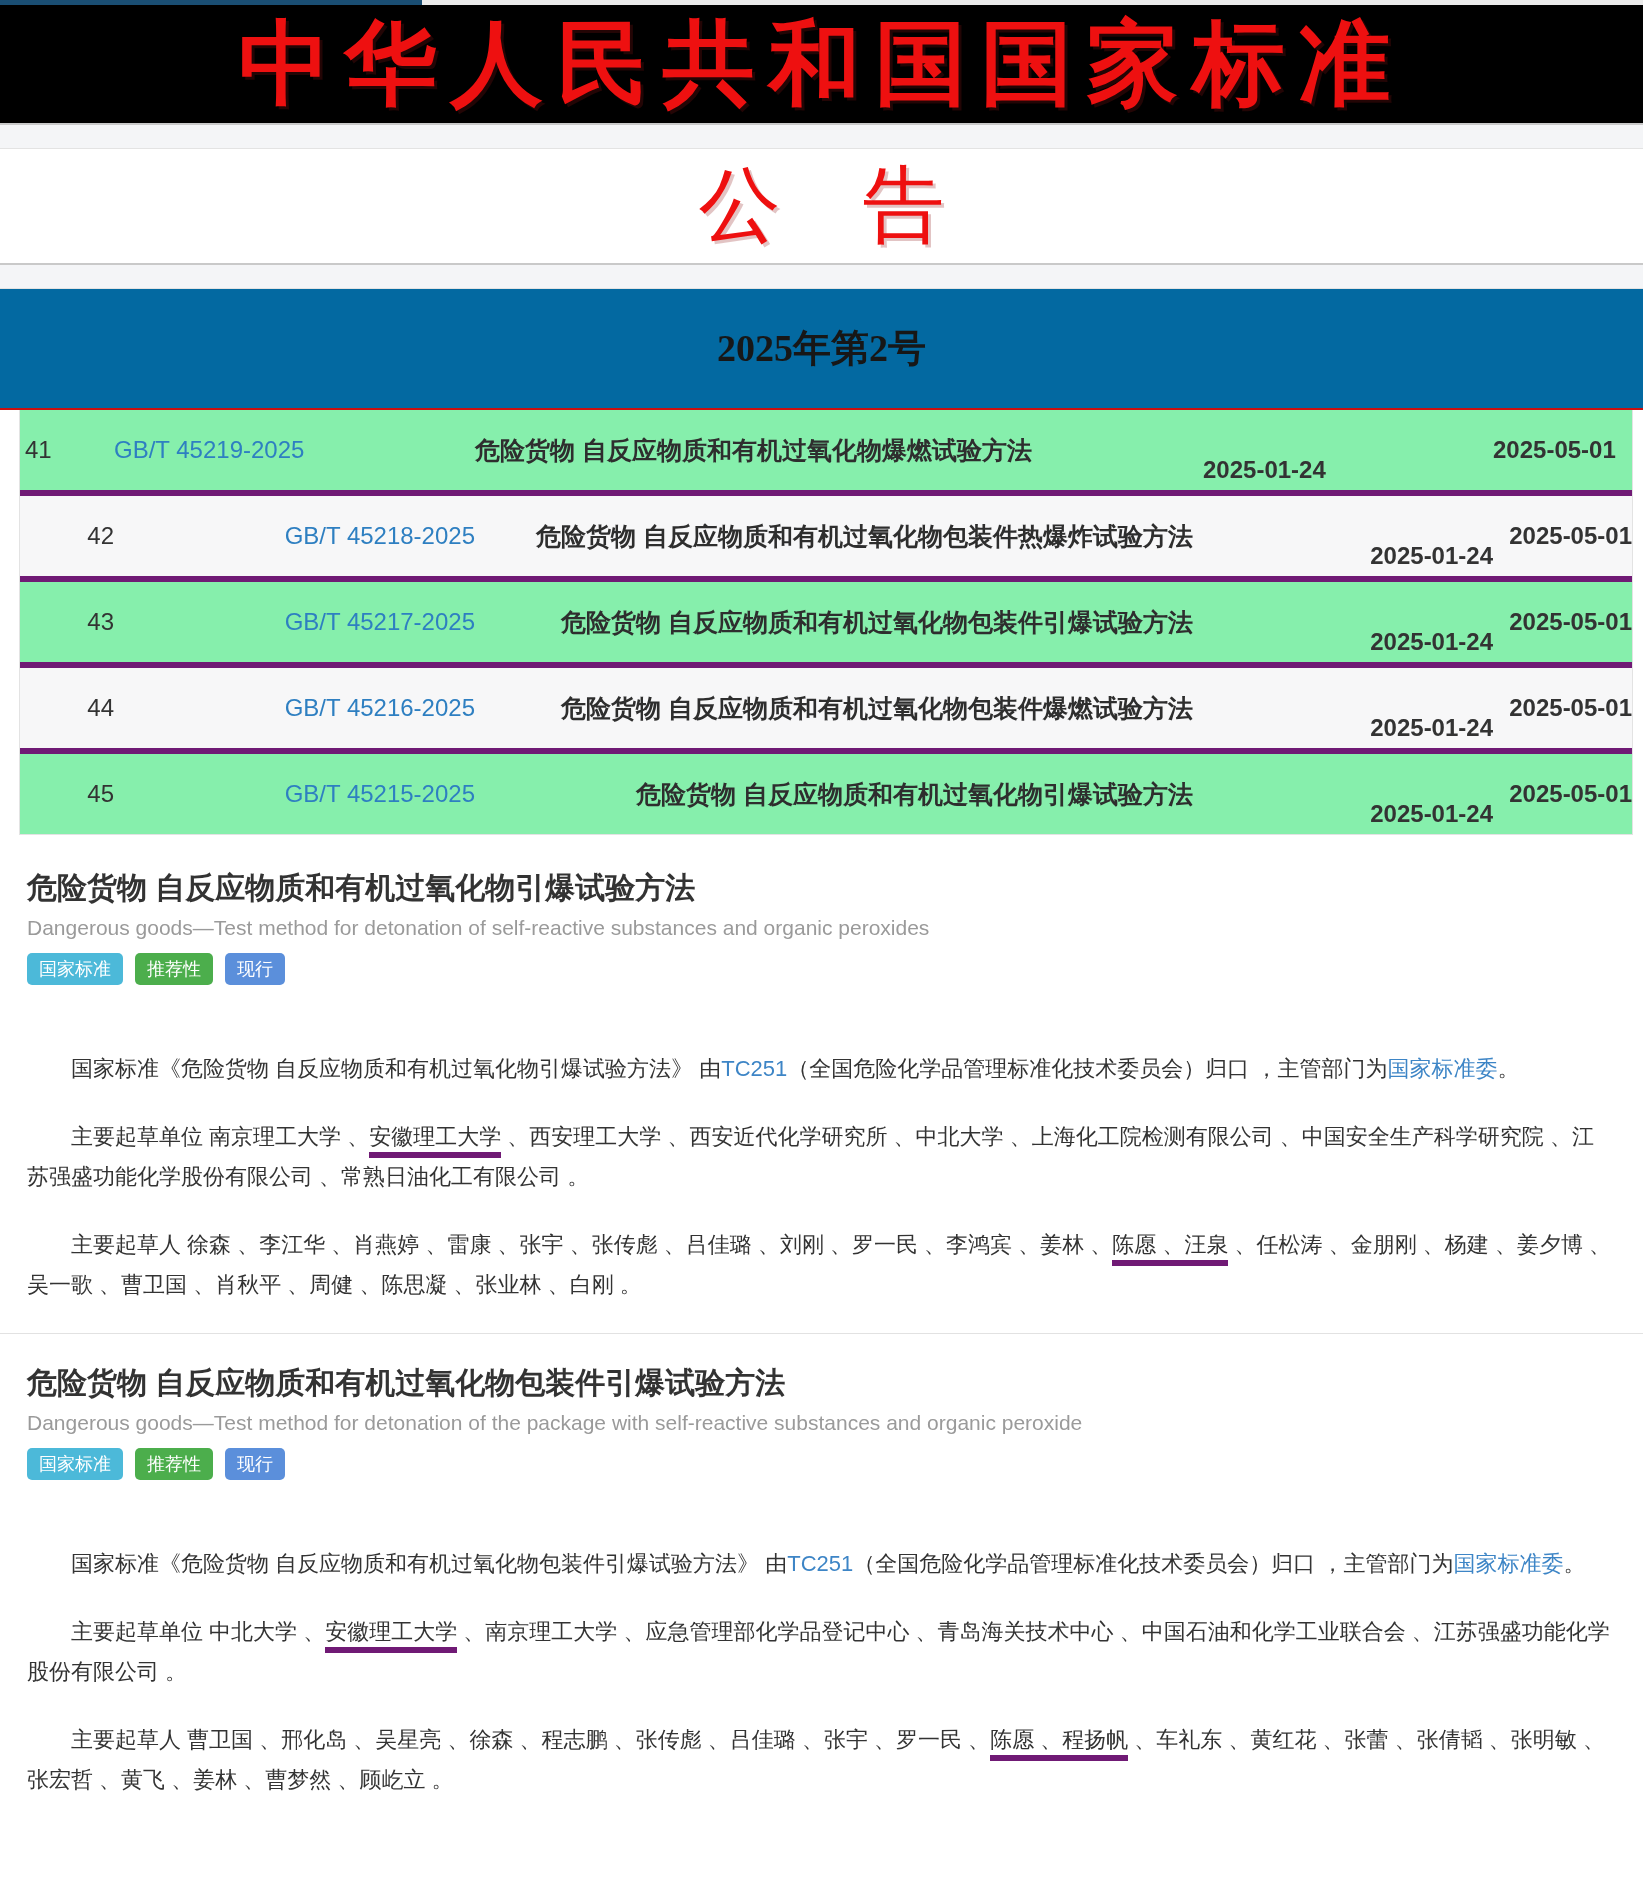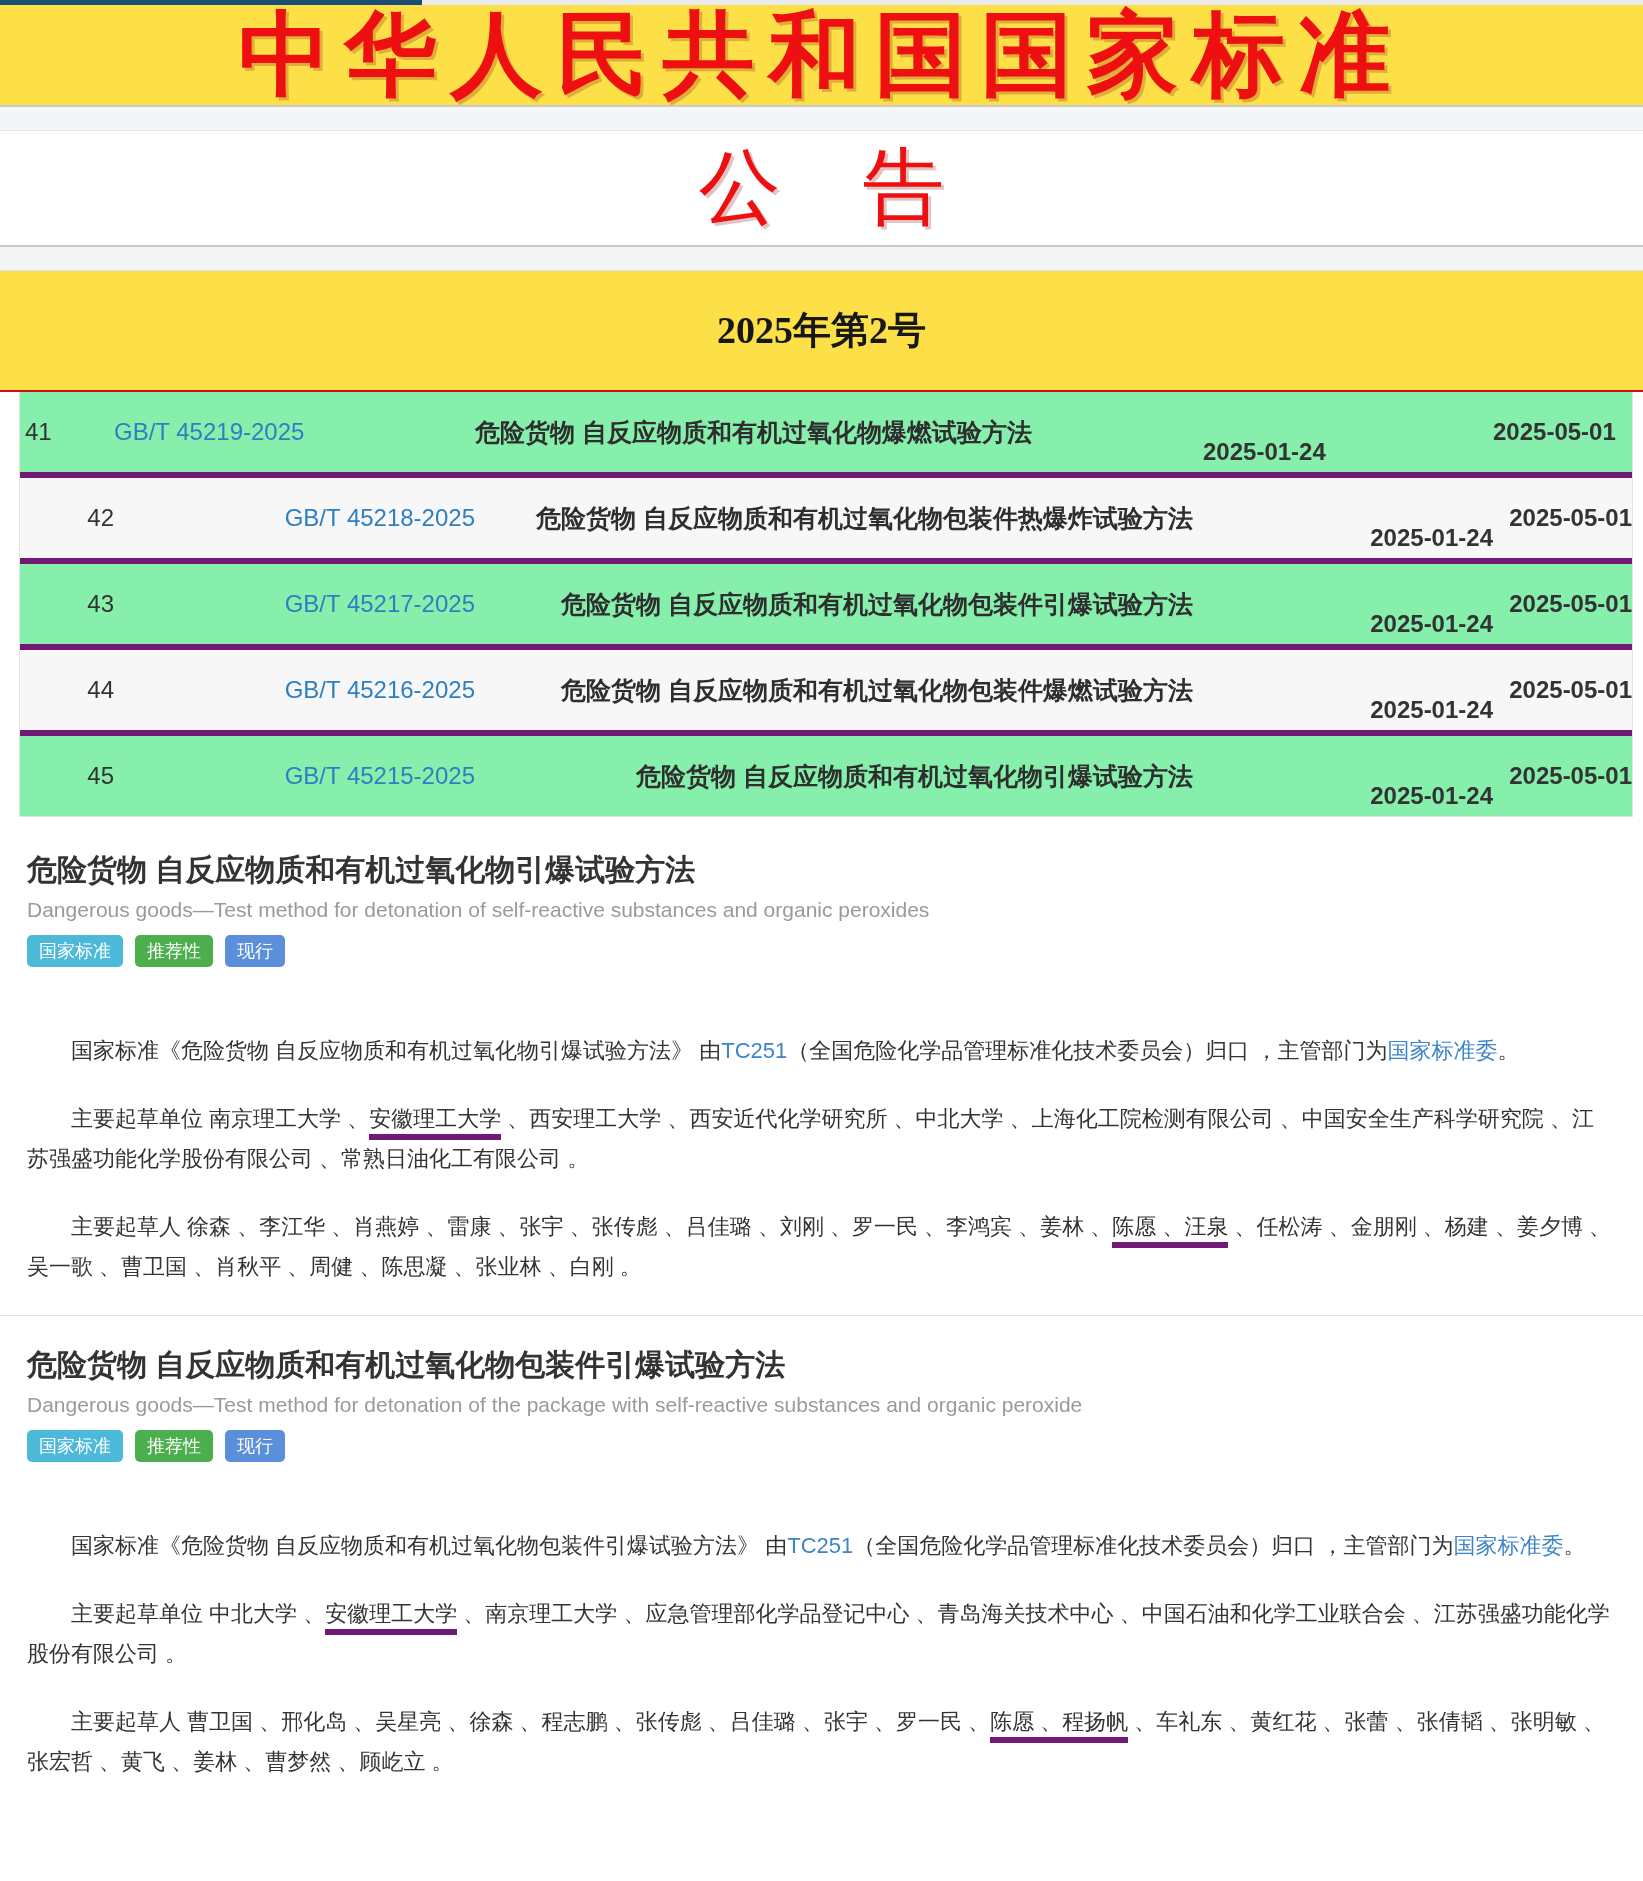--- a/index.html
+++ b/index.html
@@ -5,34 +5,34 @@
   html,body{margin:0;padding:0;}
   body{
     width:1643px;height:1881px;overflow:hidden;background:#fff;
     font-family:"Liberation Sans","DejaVu Sans",sans-serif;color:#333;
   }
   
   .progress-track{height:5px;background:#ebebeb;}
   .progress-fill{height:5px;width:422px;background:#1a4e73;}
 
   
-  .banner1{height:100px;display:flex;align-items:center;justify-content:center;background:#fde047;}
+  .banner1{height:118px;display:flex;align-items:center;justify-content:center;background:#000000;}
   .banner1 .t{
     font-family:"Liberation Serif","DejaVu Serif",serif;font-weight:bold;
     font-size:92px;line-height:1;color:#ee1010;letter-spacing:14px;
     text-shadow:3px 3px 0 rgba(140,20,20,.25);white-space:nowrap;
   }
   .band{height:23px;background:#f4f5f7;border-top:2px solid #c9c9c9;border-bottom:1px solid #e3e3e3;}
   .banner2{height:114px;display:flex;align-items:center;justify-content:center;background:#fff;}
   .banner2 .t{
     font-family:"Liberation Serif","DejaVu Serif",serif;font-weight:normal;
     font-size:82px;line-height:1;color:#ee1010;
     text-shadow:3px 3px 0 rgba(140,20,20,.25);white-space:nowrap;
   }
-  .banner3{height:119px;display:flex;align-items:center;justify-content:center;background:#fde047;}
+  .banner3{height:119px;display:flex;align-items:center;justify-content:center;background:#0369a1;}
   .banner3 .t{
     font-family:"Liberation Serif","DejaVu Serif",serif;font-weight:bold;
     font-size:38px;color:#171717;white-space:nowrap;
   }
 
   
   .table-topline{height:2px;background:#cc0f0f;}
   .std-table{margin:0 10px 0 19px;border:1px solid #e3e3e3;border-top:none;}
   .std-row{height:80px;display:flex;align-items:center;background:#86efac;}
   .std-row:nth-child(even){background:#f7f7f8;}

